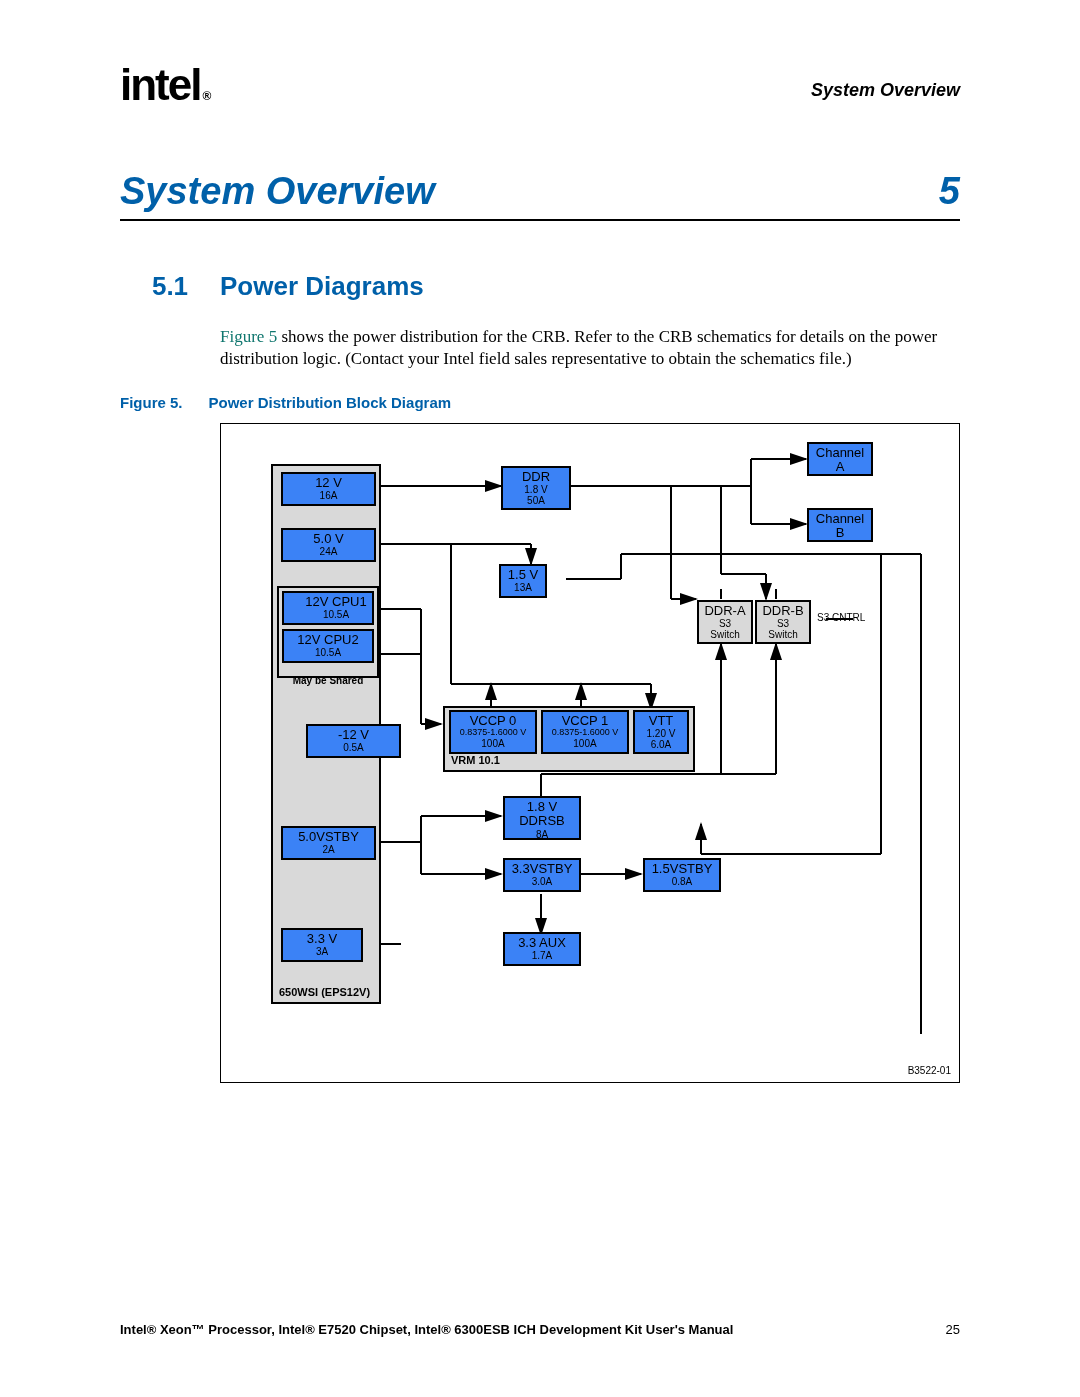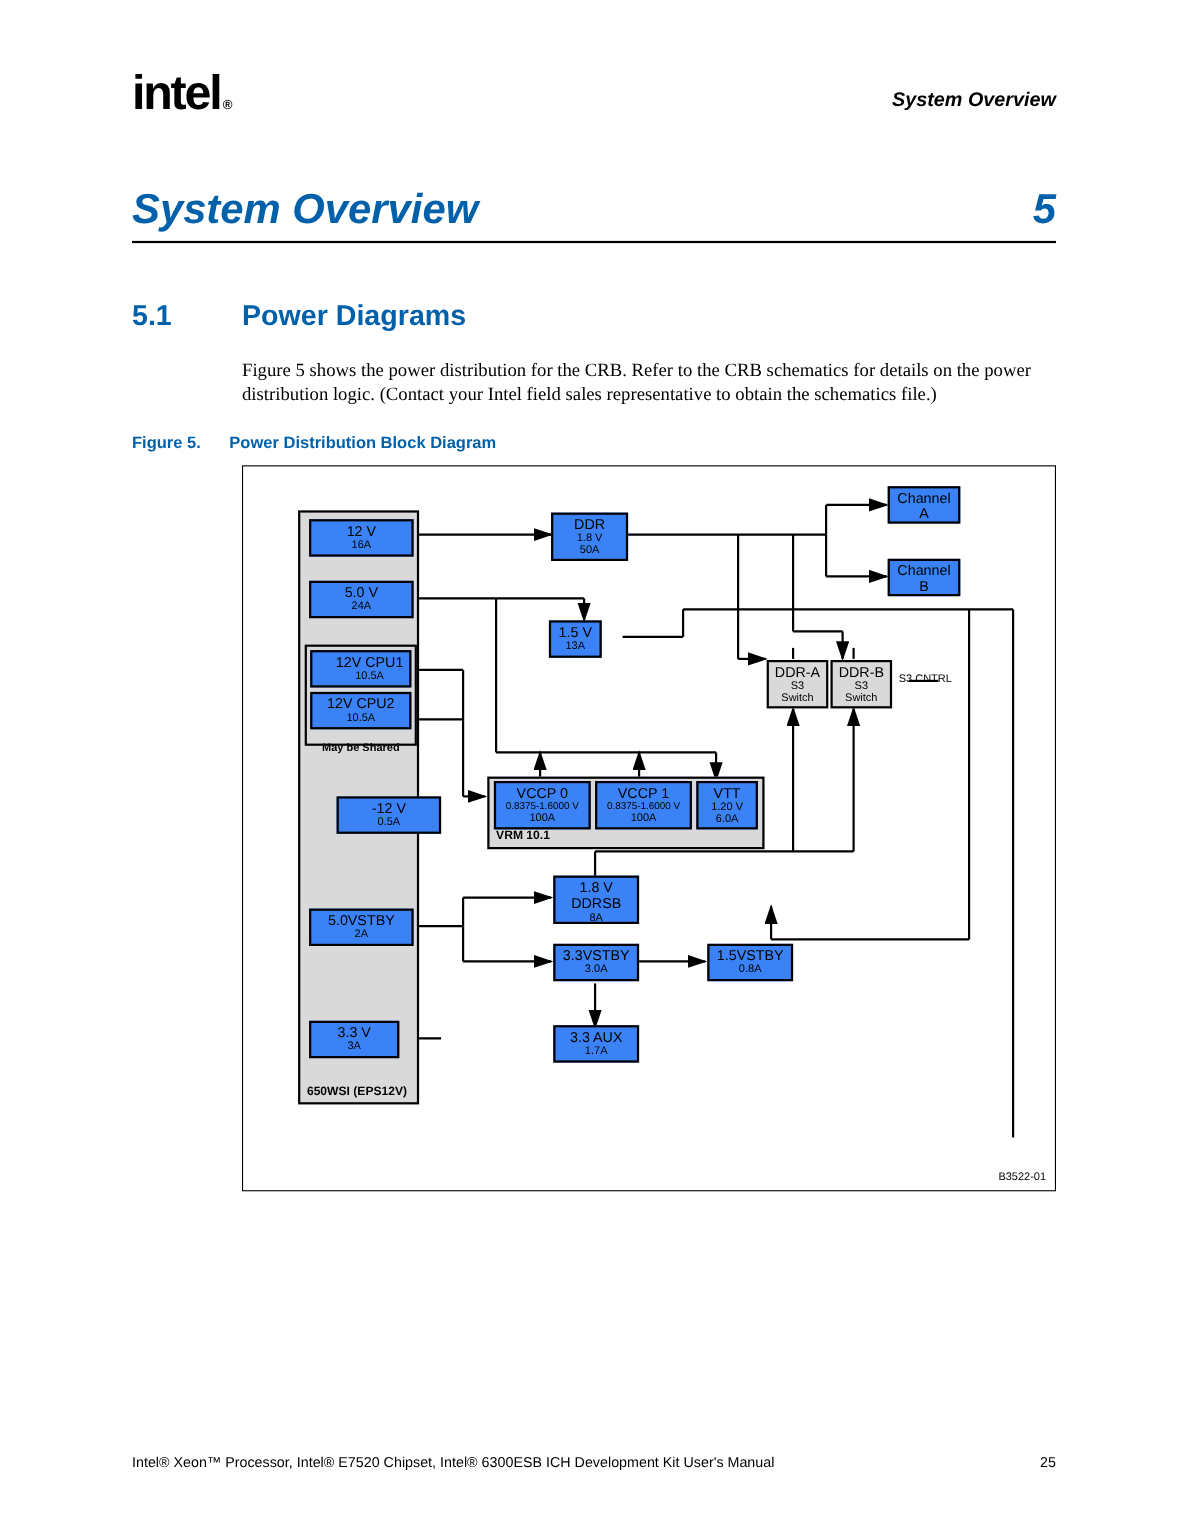--- a/index.html
+++ b/index.html
@@ -67,34 +67,35 @@
   .section-head {
     margin-top: 50px;
     display: flex;
   }
   .section-head .secnum {
     width: 100px;
     font-family: Arial, sans-serif;
     font-weight: bold;
     font-size: 26px;
     color: #0060A9;
+    text-align: center;
   }
   .section-head .sectitle {
     font-family: Arial, sans-serif;
     font-weight: bold;
     font-size: 26px;
     color: #0060A9;
   }
   .body-text {
     margin-top: 24px;
     margin-left: 100px;
     font-size: 17px;
     line-height: 1.3;
   }
-  .body-text .figref { color: #000000; }
+  .body-text .figref { color: #0f766e; }
   .figure-caption {
     margin-top: 24px;
     font-family: Arial, sans-serif;
     font-weight: bold;
     font-size: 15px;
     color: #0060A9;
   }
   .figure-caption .gap { display:inline-block; width: 26px; }
 
   
@@ -153,21 +154,21 @@
   }
 
   .footer {
     position: absolute;
     left: 120px;
     bottom: 60px;
     width: 840px;
     font-family: Arial, sans-serif;
     font-size: 13px;
   }
-  .footer .ftext { font-weight: normal; }
+  .footer .ftext { font-weight: bold; }
   .footer .pnum { position: absolute; right: 0; bottom: 0; }
 </style>
 </head>
 <body>
 
 <div class="page">
   <div class="header">
     <div class="logo">
       <span>intel</span><span class="reg">®</span>
     </div>

